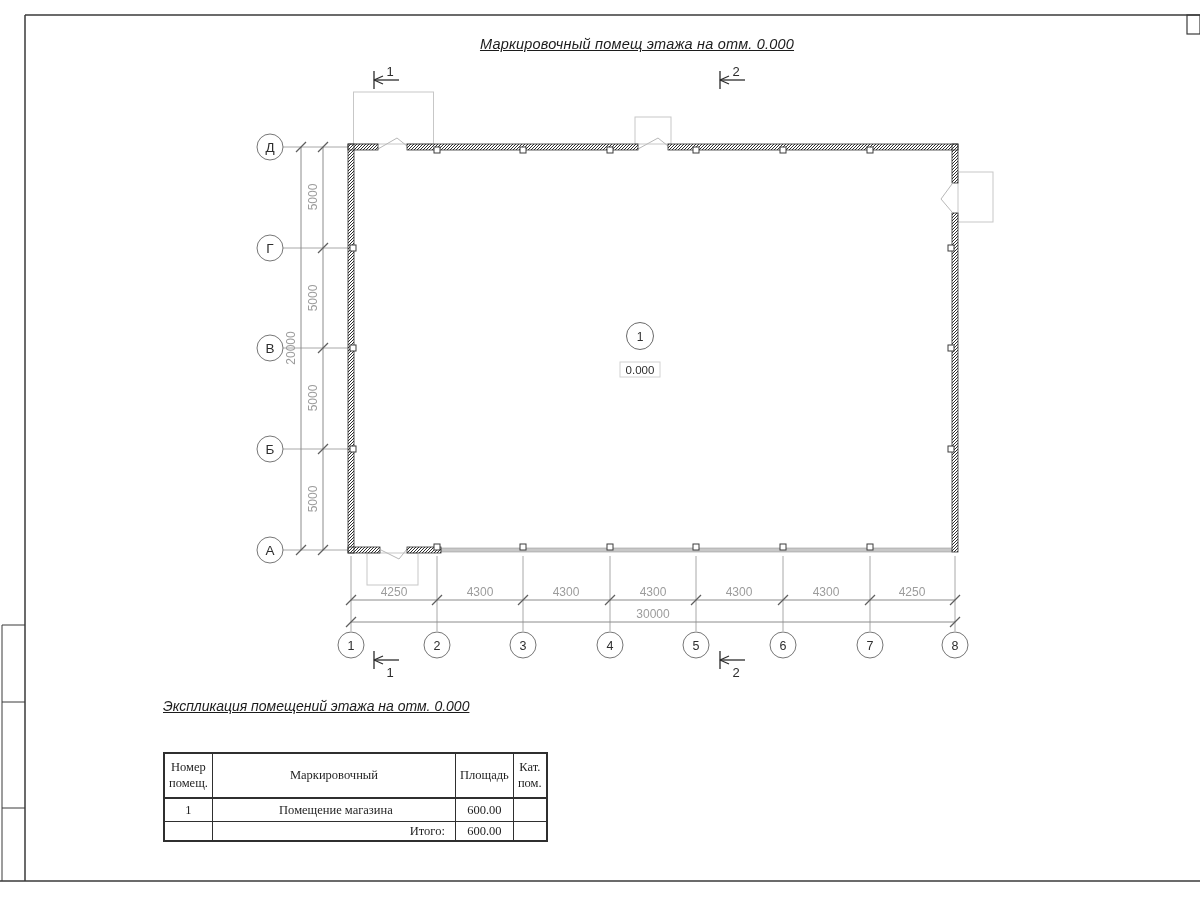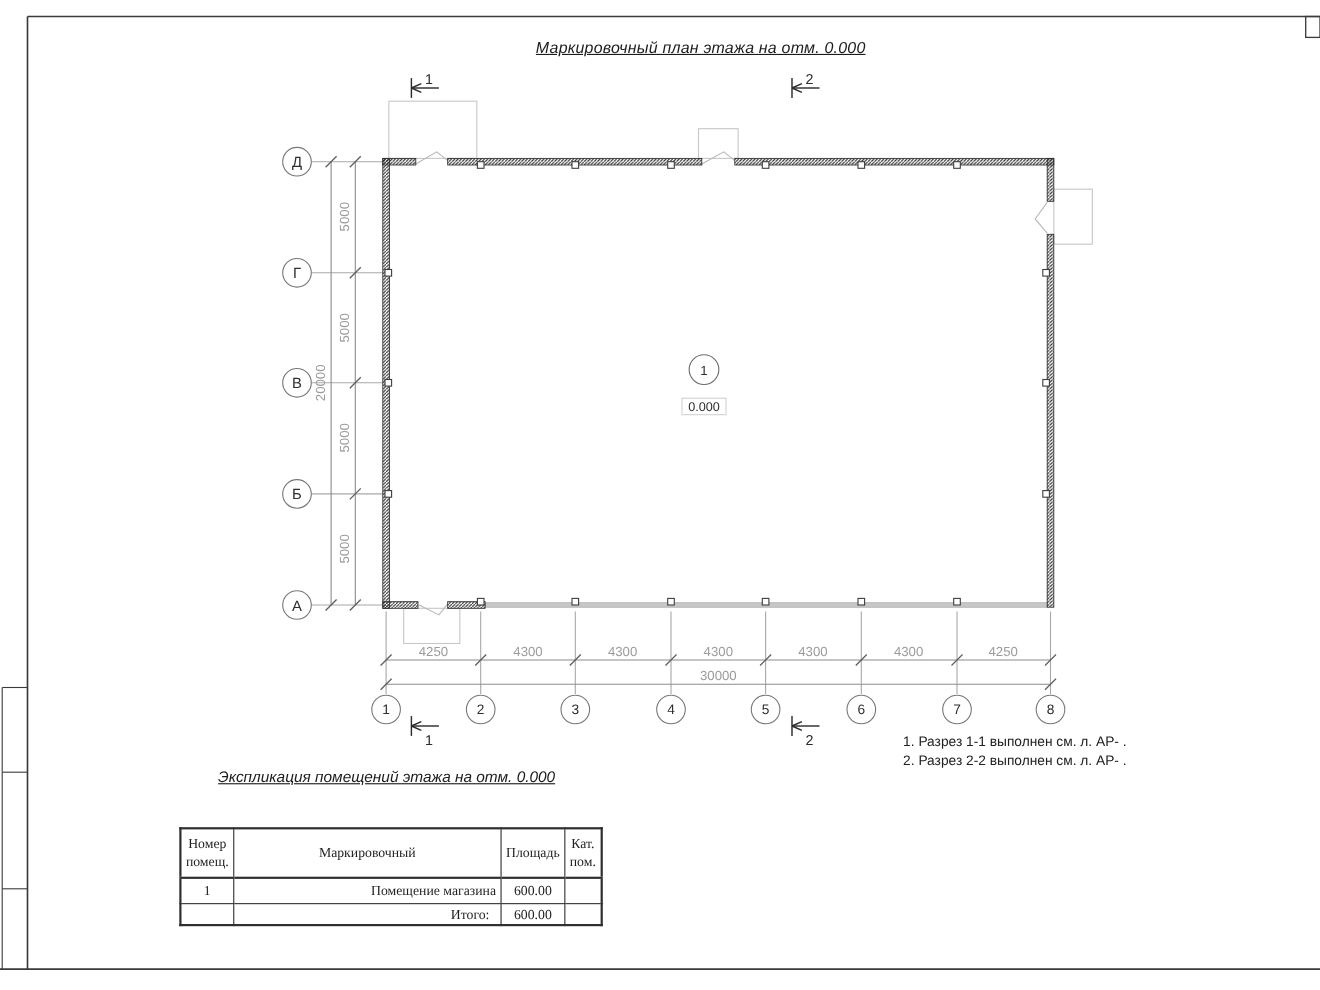--- a/index.html
+++ b/index.html
@@ -9,32 +9,32 @@
   .dim-text{fill:#9c9c9c;font-size:12px;}
   .axis-letter{fill:#2e2e2e;font-size:13.5px;}
   .axis-num{fill:#2e2e2e;font-size:12.5px;}
   .sec-num{fill:#2c2c2c;font-size:13px;}
   .marker-num{fill:#2e2e2e;font-size:12px;}
   .elev-text{fill:#2e2e2e;font-size:11.5px;}
   .plan-title{position:absolute;left:337px;top:36px;width:600px;text-align:center;
               font-size:14.5px;font-style:italic;color:#1c1c1c;
               text-decoration:underline;letter-spacing:.2px;}
   .notes{position:absolute;left:821px;top:666px;font-size:12.5px;line-height:17px;color:#222;}
-  .table-title{position:absolute;left:163px;top:698px;width:377px;text-align:center;
+  .table-title{position:absolute;left:163px;top:698px;width:377px;
                font-size:14px;font-style:italic;color:#1c1c1c;text-decoration:underline;}
   .expl-table{position:absolute;left:163px;top:752px;border-collapse:collapse;
               table-layout:fixed;color:#1f1f1f;font-size:12.5px;}
   .expl-table td{border:1px solid #2f2f2f;padding:0 4px;overflow:hidden;}
   .expl-table{border:2px solid #2f2f2f;font-family:Liberation Serif, serif;}
   .expl-table tr.hdr td{border-bottom:2px solid #2f2f2f;text-align:center;
                         vertical-align:middle;height:43px;line-height:1.25;}
   .expl-table tr.r1 td{height:22px;}
   .expl-table tr.r2 td{height:18px;}
   .c-center{text-align:center;}
-  .c-left{text-align:right;padding-left:8px !important;margin-top:40px;}
+  .c-left{text-align:center;padding-left:8px !important;margin-top:40px;}
   .c-right{text-align:right;padding-right:10px !important;margin-left:24px;}
 </style>
 </head>
 <body>
 
 <div class="sheet">
 
   <svg width="1200" height="900" viewBox="0 0 1200 900">
     <defs>
       <pattern id="hatch" patternUnits="userSpaceOnUse" width="3" height="3">
@@ -234,26 +234,22 @@
 
     <g>
       <circle cx="640" cy="336" r="13.5" fill="#fff" stroke="#6a6a6a" stroke-width="1"></circle>
       <text class="marker-num" x="640" y="340.5" text-anchor="middle">1</text>
       <rect x="620" y="362" width="40" height="15" fill="#fff" stroke="#d2d2d2" stroke-width="1"></rect>
       <text class="elev-text" x="640" y="373.5" text-anchor="middle">0.000</text>
     </g>
   </svg>
 
   
-  <div class="plan-title">Маркировочный план этажа на отм. 0.000</div>
-
-  <div class="notes">
-    <div>1. Разрез 1-1 выполнен см. л. АР- .</div>
-    <div>2. Разрез 2-2 выполнен см. л. АР- .</div>
-  </div>
+  <div class="plan-title">Маркировочный помещ этажа на отм. 0.000</div>
+
 
   <div class="table-title">Экспликация помещений этажа на отм. 0.000</div>
 
   
   <table class="expl-table">
     <colgroup>
         <col style="width:44px">
         <col style="width:243px">
         <col style="width:58px">
         <col style="width:30px">

